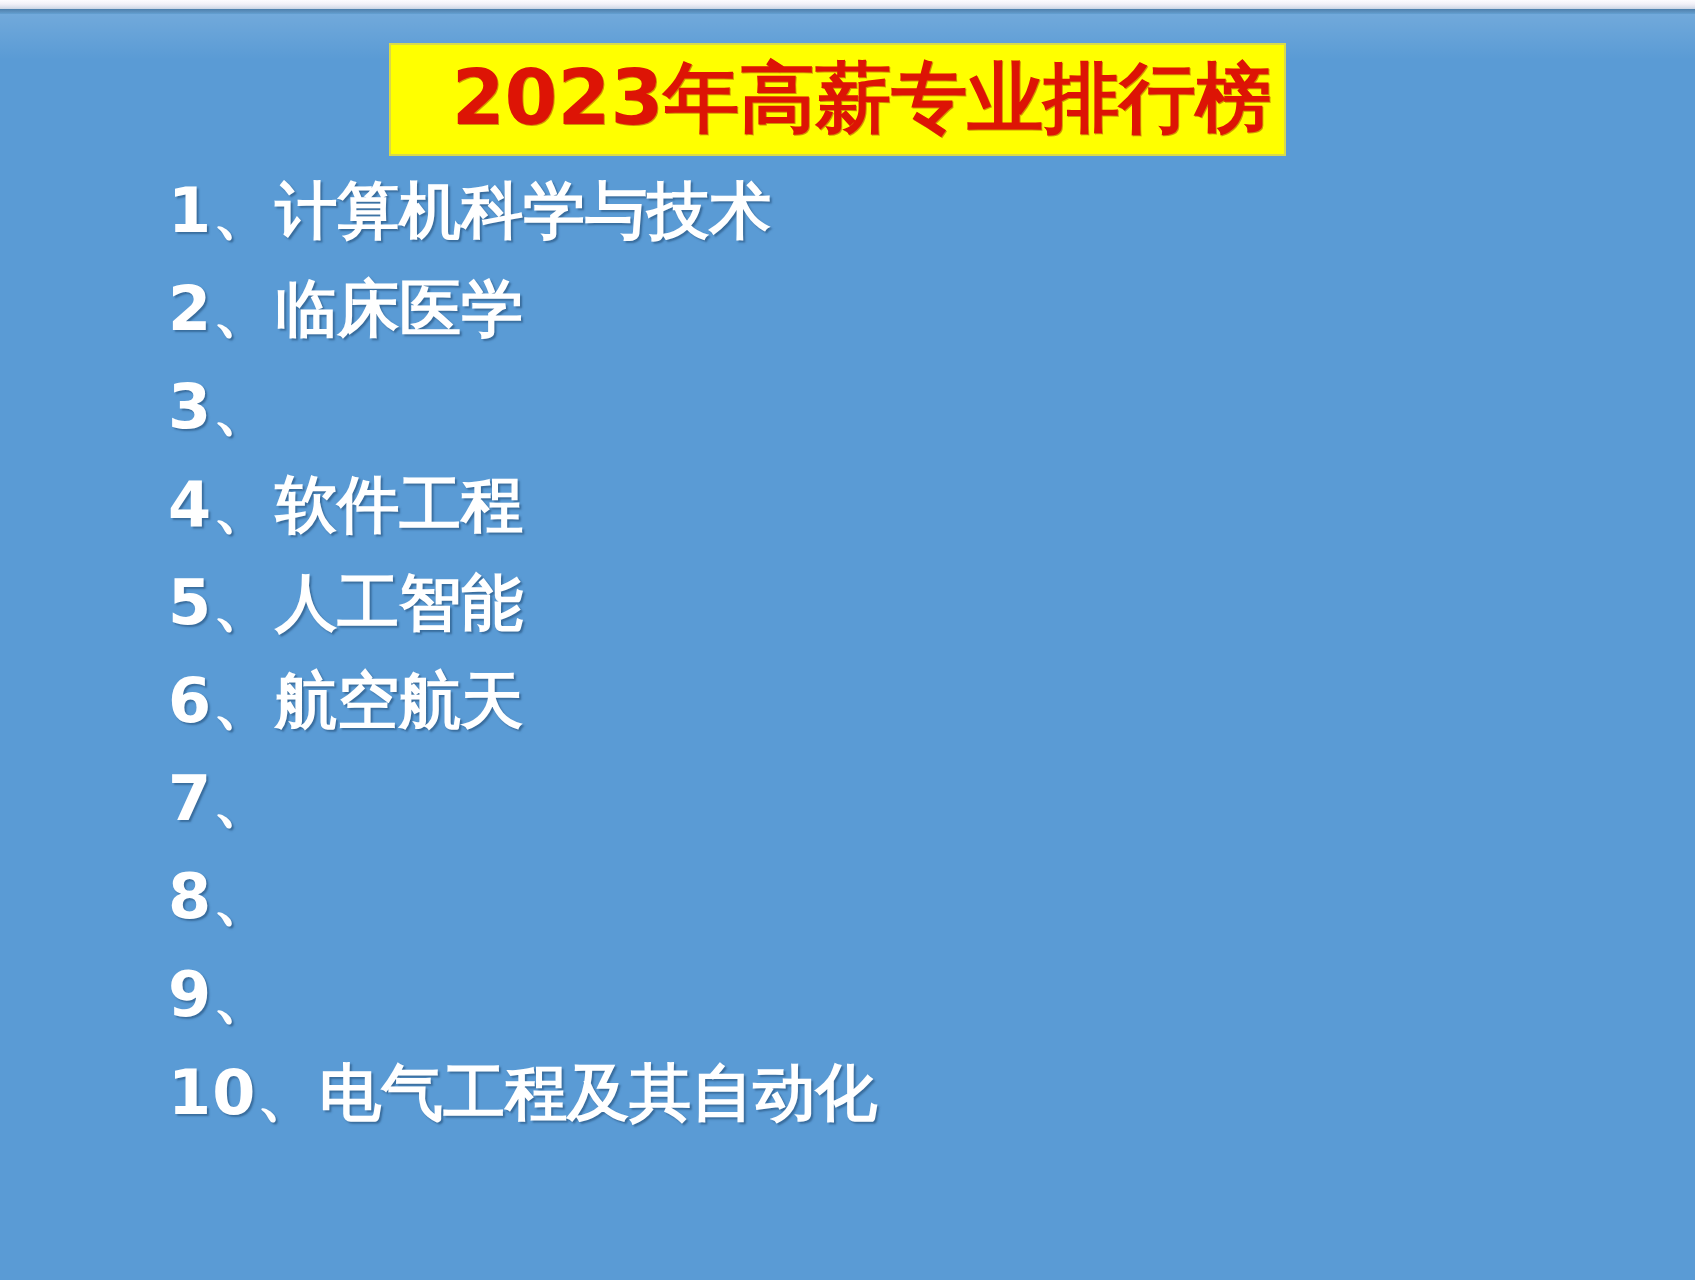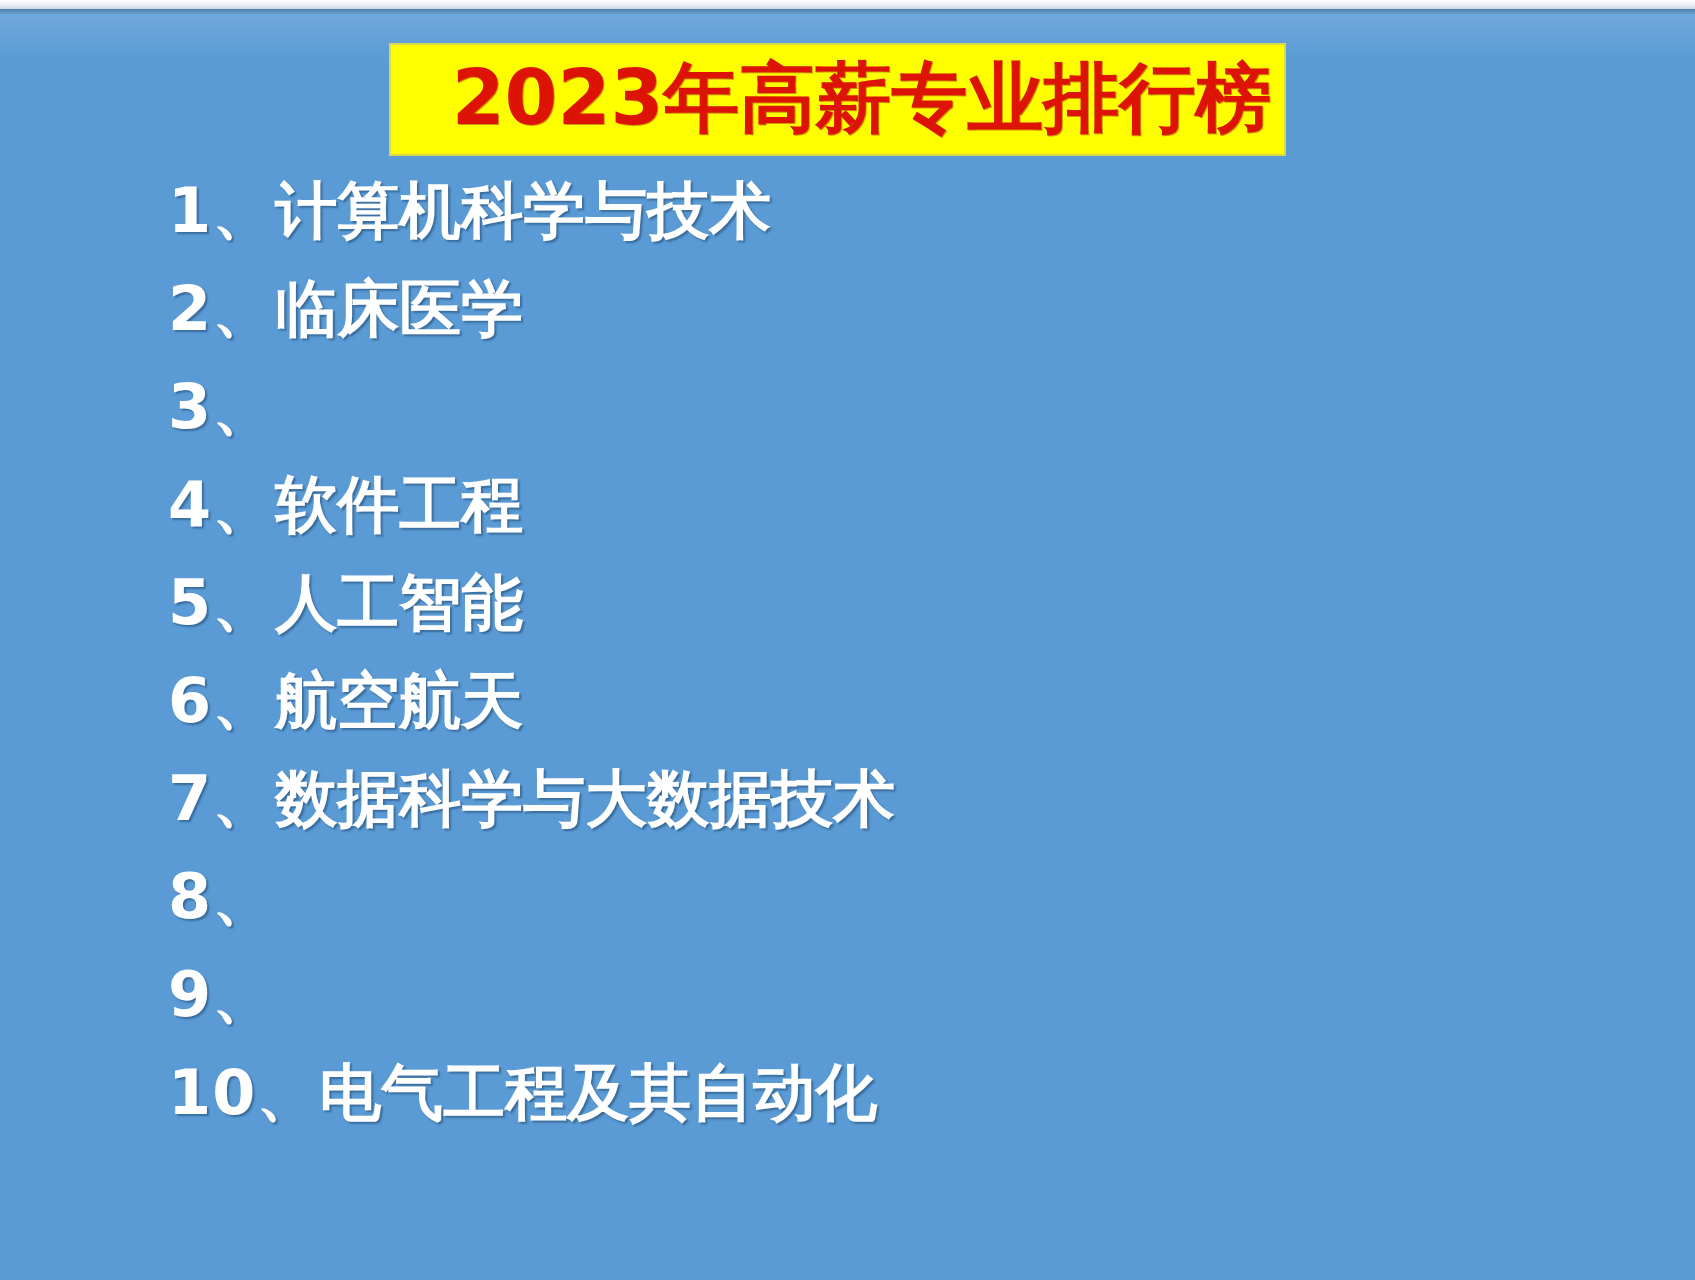--- a/index.html
+++ b/index.html
@@ -146,21 +146,20 @@
     <li class="rank-item">
       <span class="rank-num">5、</span>
       <span class="rank-label">人工智能</span>
     </li>
     <li class="rank-item">
       <span class="rank-num">6、</span>
       <span class="rank-label">航空航天</span>
     </li>
     <li class="rank-item">
       <span class="rank-num">7、</span>
-      <span class="rank-label">数据科学与大数据技术</span>
     </li>
     <li class="rank-item">
       <span class="rank-num">8、</span>
     </li>
     <li class="rank-item">
       <span class="rank-num">9、</span>
     </li>
     <li class="rank-item">
       <span class="rank-num">10、</span>
       <span class="rank-label">电气工程及其自动化</span>

